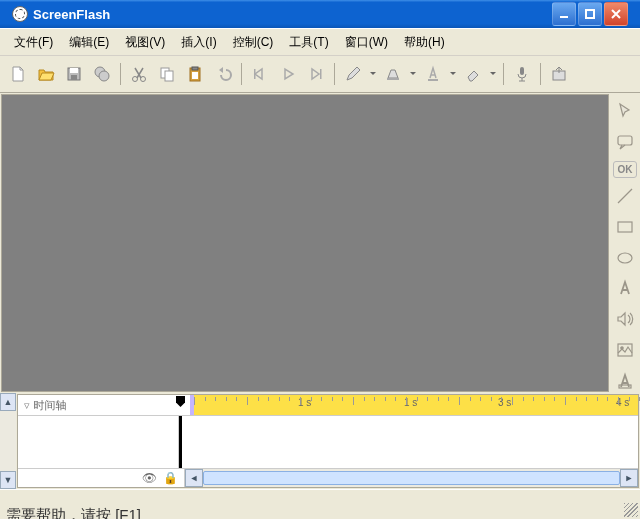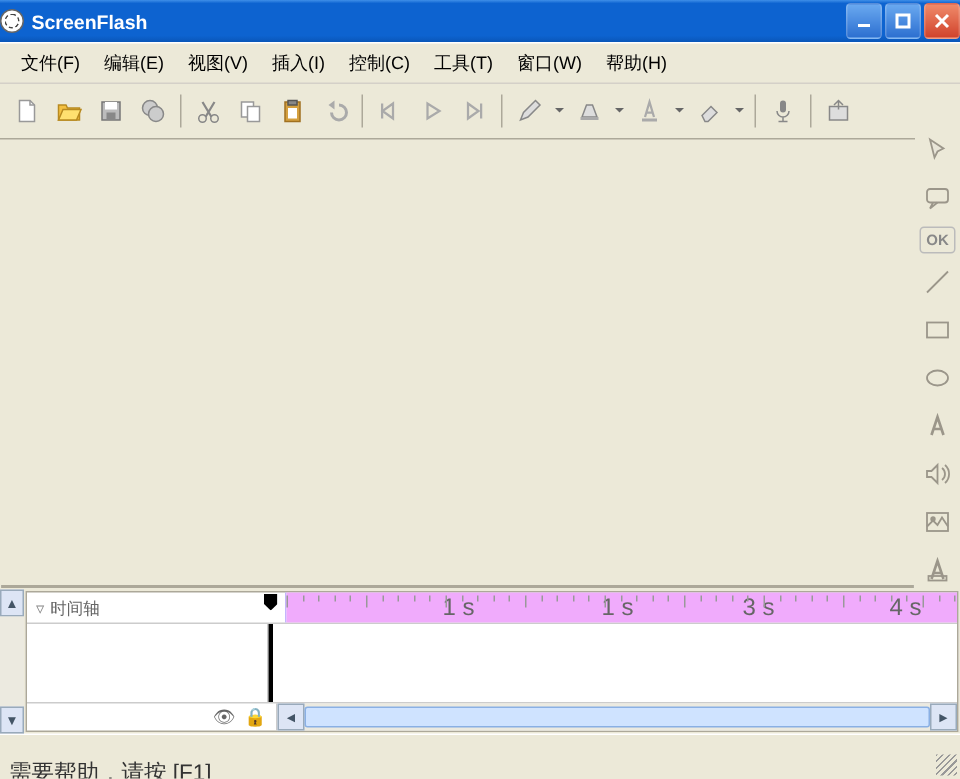--- a/index.html
+++ b/index.html
@@ -1,42 +1,42 @@
 <!DOCTYPE html>
 <html><head>
 <meta charset="utf-8">
 <style>
   html,body{margin:0;padding:0;font-family:"Microsoft YaHei",Tahoma,sans-serif;font-size:12px;background:#ece9d8;}
   body{width:640px;height:519px;overflow:hidden;position:relative;}
-  .titlebar{height:28px;background:linear-gradient(to bottom,#3f8fe8 0%,#0d63d0 8%,#0d63d0 85%,#0a56b8 100%);display:flex;align-items:center;padding:0 0;color:#fff;}
+  .titlebar{height:28px;background:linear-gradient(to bottom,#3f8fe8 0%,#0d63d0 8%,#0d63d0 85%,#0a56b8 100%);display:flex;align-items:center;padding:0 12px;color:#fff;}
   .titlebar .icon{width:16px;height:16px;margin-right:5px;display:inline-block;background:#fff;border-radius:50%;border:1px solid #666;box-sizing:border-box;position:relative;}
   .titlebar .icon::before{content:"";position:absolute;inset:2px;border-radius:50%;border:1px dashed #444;}
   .titlebar .title{font-weight:bold;font-size:13px;flex:1;}
   .winbtns{display:flex;gap:2px;}
   .winbtn{width:22px;height:22px;border-radius:3px;display:flex;align-items:center;justify-content:center;font-weight:bold;color:#fff;}
   .winbtn.min,.winbtn.max{background:linear-gradient(to bottom,#6aa9f0,#2c6fd0);border:1px solid #fff3;}
   .winbtn.close{background:linear-gradient(to bottom,#f08a6a,#d0432c);border:1px solid #fff3;}
   .winbtn svg{width:12px;height:12px;}
   .menubar{height:26px;background:#ece9d8;display:flex;align-items:center;padding:0 6px;border-bottom:1px solid #d4d0c8;border-top:1px solid #fff;text-align:center;}
   .menuitem{padding:2px 8px;cursor:default;}
   .toolbar{height:32px;background:#ece9d8;display:flex;align-items:center;padding:2px 4px;border-bottom:1px solid #aca899;}
   .tbtn{width:24px;height:24px;margin:0 1px;display:flex;align-items:center;justify-content:center;border:1px solid transparent;border-radius:2px;}
   .tsep{width:1px;height:22px;background:#aca899;margin:0 4px;}
   .tbtn svg{width:18px;height:18px;}
-  .mainrow{display:flex;height:300px;align-items:flex-end;}
+  .mainrow{display:flex;height:300px;}
   .canvas{flex:1;background:#808080;border:1px solid #aca899;margin:1px;}
   .righttools{width:30px;background:#ece9d8;display:flex;flex-direction:column;align-items:center;padding-top:6px;gap:6px;}
   .rtool{width:24px;height:24px;display:flex;align-items:center;justify-content:center;border:1px solid transparent;border-radius:2px;}
   .rtool svg{width:20px;height:20px;stroke:#9b968a;fill:none;stroke-width:1.2;}
   .rtool.ok{font-size:10px;font-weight:bold;color:#888;border:1px solid #bbb;border-radius:3px;width:22px;height:16px;}
   .timeline{border:1px solid #aca899;margin:1px;background:#fff;height:92px;position:relative;}
   .tl-top{display:flex;height:20px;border-bottom:1px solid #ccc;}
-  .tl-left{width:160px;font-size:11px;color:#666;padding:7px 6px;display:flex;align-items:center;border-right:1px solid #c4b5fd;}
+  .tl-left{width:160px;font-size:11px;color:#666;padding:7px 6px;display:flex;align-items:center;border-right:4px solid #c4b5fd;}
   .tl-left::before{content:"▿";margin-right:4px;color:#888;}
-  .tl-ruler{flex:1;position:relative;background:#f0abfc;font-size:16px;color:#666;text-decoration:underline;}
+  .tl-ruler{flex:1;position:relative;background:#fde047;font-size:10px;color:#666;text-decoration:underline;}
   .tl-ruler .tick{position:absolute;top:2px;border-left:1px solid #999;height:6px;}
   .tl-ruler .lbl{position:absolute;top:2px;}
   .tl-body{display:flex;height:52px;}
   .tl-body .left{width:160px;border-right:1px solid #ccc;}
   .tl-body .track{flex:1;position:relative;background:#fff;}
   .playhead{position:absolute;left:0;top:0;bottom:0;width:3px;background:#000;}
   .playhead::before{content:"";position:absolute;top:-20px;left:-3px;width:9px;height:11px;background:#000;clip-path:polygon(0 0,100% 0,100% 60%,50% 100%,0 60%);}
   .tl-bottom{display:flex;height:18px;border-top:1px solid #ccc;}
   .tl-bottom .left{width:160px;border-right:1px solid #ccc;display:flex;align-items:center;justify-content:flex-end;gap:6px;padding-right:6px;}
   .hscroll{flex:1;position:relative;background:#eceae0;}
@@ -277,21 +277,21 @@
     <div style="flex:1;background:#eceae0;"></div>
     <div class="arr">▼</div>
   </div>
   <div class="timeline" style="flex:1;">
     <div class="tl-top">
       <div class="tl-left">时间轴</div>
       <div class="tl-ruler">
         <span class="lbl" style="left:104px">1 s</span>
         <span class="lbl" style="left:210px">1 s</span>
         <span class="lbl" style="left:304px">3 s</span>
-        <span class="lbl" style="left:402px">4 s</span>
+        <span class="lbl" style="left:422px">4 s</span>
       <div class="tick" style="left: 0px; height: 8px;"></div>
           <div class="tick" style="left: 10.6px; height: 4px;"></div>
           <div class="tick" style="left: 21.2px; height: 4px;"></div>
           <div class="tick" style="left: 31.8px; height: 4px;"></div>
           <div class="tick" style="left: 42.4px; height: 4px;"></div>
           <div class="tick" style="left: 53px; height: 8px;"></div>
           <div class="tick" style="left: 63.6px; height: 4px;"></div>
           <div class="tick" style="left: 74.2px; height: 4px;"></div>
           <div class="tick" style="left: 84.8px; height: 4px;"></div>
           <div class="tick" style="left: 95.4px; height: 4px;"></div>

